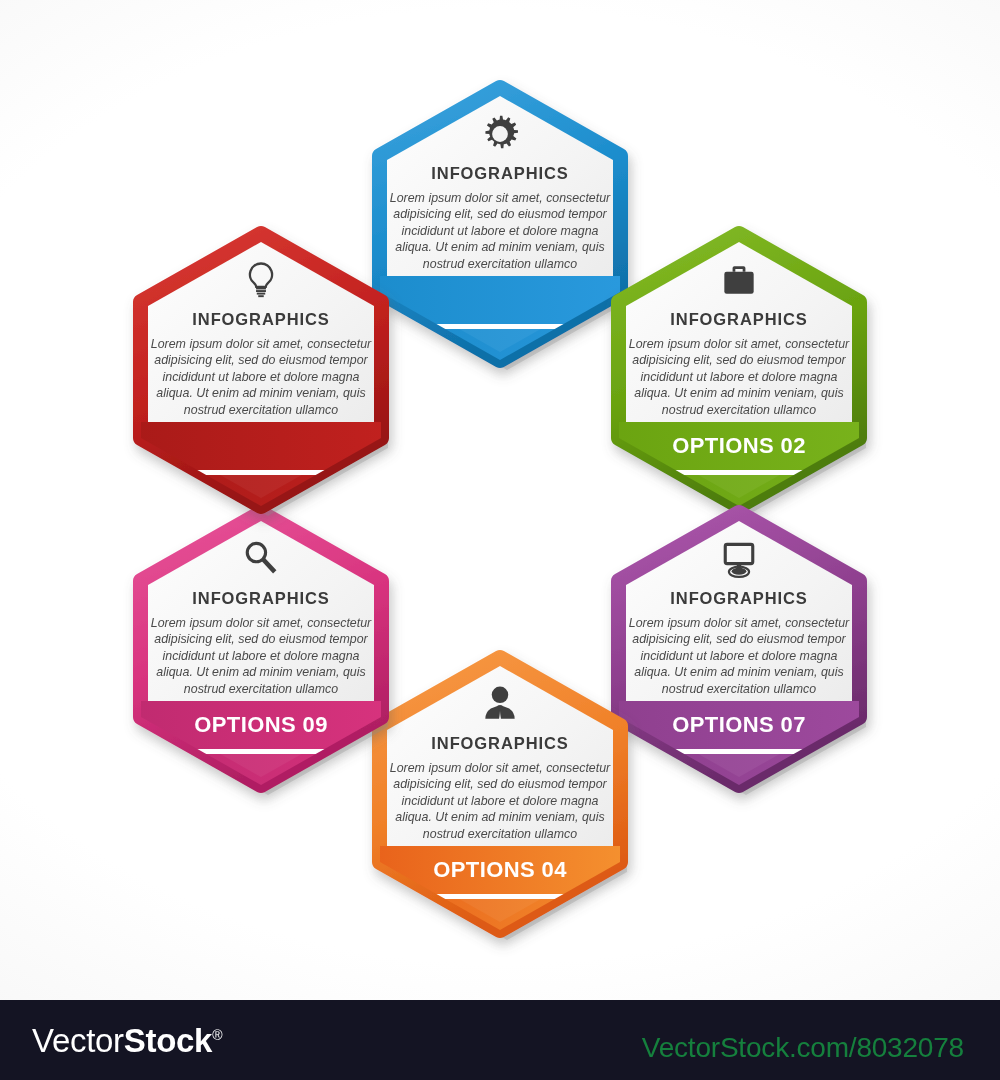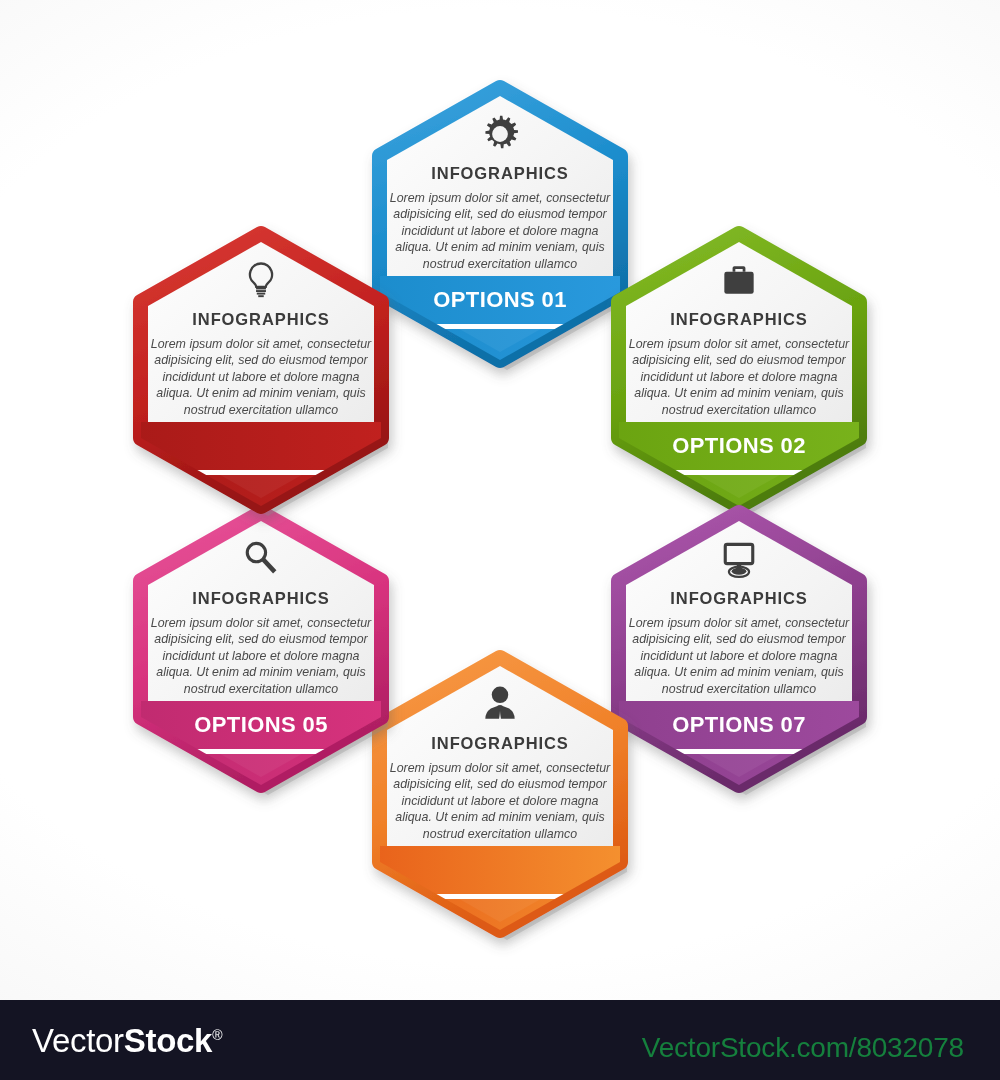--- a/index.html
+++ b/index.html
@@ -186,21 +186,20 @@
         <div class="hex-icon">
           <svg viewBox="0 0 48 48">
             <g fill="#3f3f3f">
               <path d="M24 4 l2.6 0 0.7 4.2 a16 16 0 0 1 3.1 0.9 l2.6-3.4 2.3 1.3 -1.3 4 a16 16 0 0 1 2.4 2.1 l3.9-1.6 1.3 2.3 -3.2 2.7 a16 16 0 0 1 1 3 l4.2 0.4 0 2.6 -4.2 0.7 a16 16 0 0 1-0.9 3.1 l3.4 2.6 -1.3 2.3 -4-1.3 a16 16 0 0 1-2.1 2.4 l1.6 3.9 -2.3 1.3 -2.7-3.2 a16 16 0 0 1-3 1 l-0.4 4.2 -2.6 0 -0.7-4.2 a16 16 0 0 1-3.1-0.9 l-2.6 3.4 -2.3-1.3 1.3-4 a16 16 0 0 1-2.4-2.1 l-3.9 1.6 -1.3-2.3 3.2-2.7 a16 16 0 0 1-1-3 l-4.2-0.4 0-2.6 4.2-0.7 a16 16 0 0 1 0.9-3.1 l-3.4-2.6 1.3-2.3 4 1.3 a16 16 0 0 1 2.1-2.4 l-1.6-3.9 2.3-1.3 2.7 3.2 a16 16 0 0 1 3-1 Z"></path>
             </g>
             <circle cx="24" cy="24" r="8.6" fill="#f3f3f3"></circle>
           </svg>
         </div>
         <div class="hex-title">INFOGRAPHICS</div>
         <div class="hex-body">Lorem ipsum dolor sit amet, consectetur adipisicing elit, sed do eiusmod tempor incididunt ut labore et dolore magna aliqua. Ut enim ad minim veniam, quis nostrud exercitation ullamco</div>
-        <div class="hex-option">OPTIONS 01</div>
       </div>
     </div>
 
     <div class="hex" id="hex-02">
       <svg viewBox="0 0 276 320">
         <defs>
           <clipPath id="clip02">
               <path d="M138 10 L258 78 L258 214 L138 282 L18 214 L18 78 Z"></path>
             </clipPath>
           <linearGradient id="ring02" x1="0" y1="0" x2="0.35" y2="1">
@@ -328,20 +327,21 @@
         <div class="hex-icon">
           <svg viewBox="0 0 48 48">
             <circle cx="24" cy="14" r="9" fill="#3f3f3f"></circle>
             <path d="M24 25 L14 29 a14 14 0 0 0-6 11 l15 0 Z" fill="#3f3f3f"></path>
             <path d="M24 25 L34 29 a14 14 0 0 1 6 11 l-15 0 Z" fill="#3f3f3f"></path>
             <path d="M21.5 25.5 L26.5 25.5 L25 32 L24 40 L23 32 Z" fill="#3f3f3f"></path>
           </svg>
         </div>
         <div class="hex-title">INFOGRAPHICS</div>
         <div class="hex-body">Lorem ipsum dolor sit amet, consectetur adipisicing elit, sed do eiusmod tempor incididunt ut labore et dolore magna aliqua. Ut enim ad minim veniam, quis nostrud exercitation ullamco</div>
+        <div class="hex-option">OPTIONS 04</div>
       </div>
     </div>
 
     <div class="hex" id="hex-05">
       <svg viewBox="0 0 276 320">
         <defs>
           <clipPath id="clip05">
               <path d="M138 10 L258 78 L258 214 L138 282 L18 214 L18 78 Z"></path>
             </clipPath>
           <linearGradient id="ring05" x1="0" y1="0" x2="0.35" y2="1">
@@ -373,21 +373,21 @@
       </svg>
       <div class="hex-content">
         <div class="hex-icon">
           <svg viewBox="0 0 48 48">
             <circle cx="19" cy="17" r="10" fill="none" stroke="#3f3f3f" stroke-width="3.4"></circle>
             <line x1="26.5" y1="24.5" x2="39" y2="38" stroke="#3f3f3f" stroke-width="5" stroke-linecap="butt"></line>
           </svg>
         </div>
         <div class="hex-title">INFOGRAPHICS</div>
         <div class="hex-body">Lorem ipsum dolor sit amet, consectetur adipisicing elit, sed do eiusmod tempor incididunt ut labore et dolore magna aliqua. Ut enim ad minim veniam, quis nostrud exercitation ullamco</div>
-        <div class="hex-option">OPTIONS 05</div>
+        <div class="hex-option">OPTIONS 09</div>
       </div>
     </div>
 
     <div class="hex" id="hex-06">
       <svg viewBox="0 0 276 320">
         <defs>
           <clipPath id="clip06">
               <path d="M138 10 L258 78 L258 214 L138 282 L18 214 L18 78 Z"></path>
             </clipPath>
           <linearGradient id="ring06" x1="0" y1="0" x2="0.35" y2="1">

